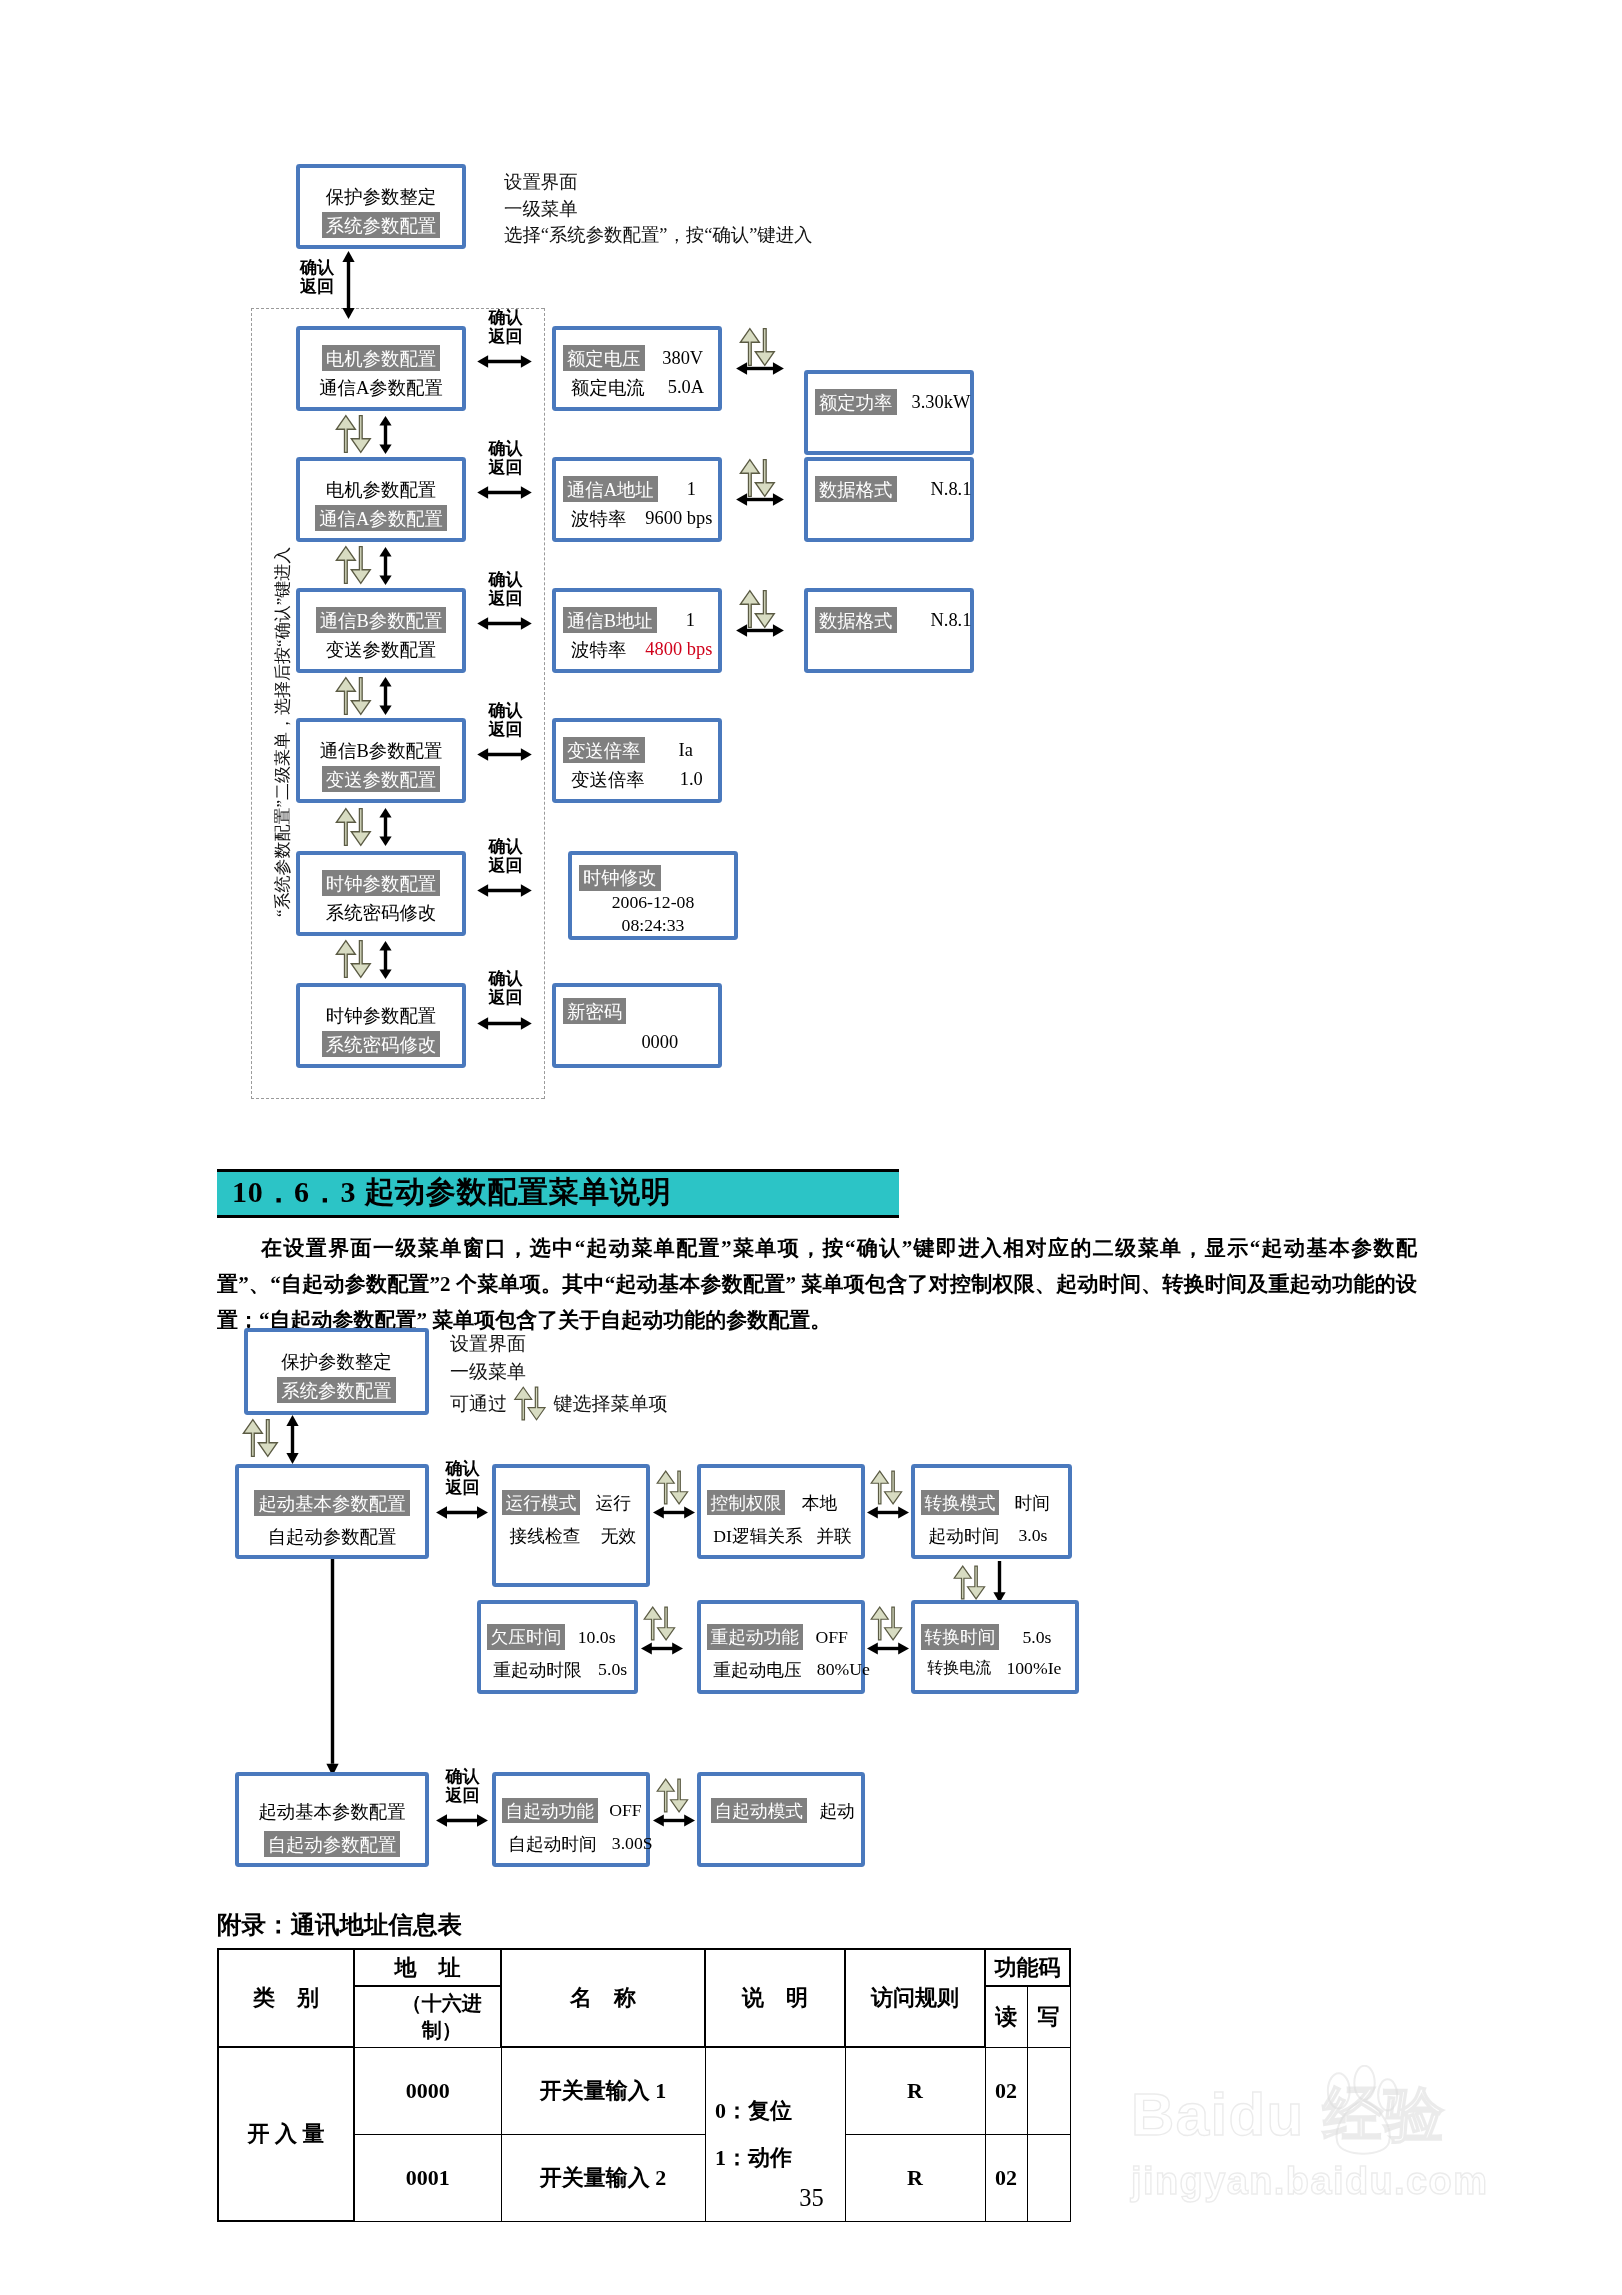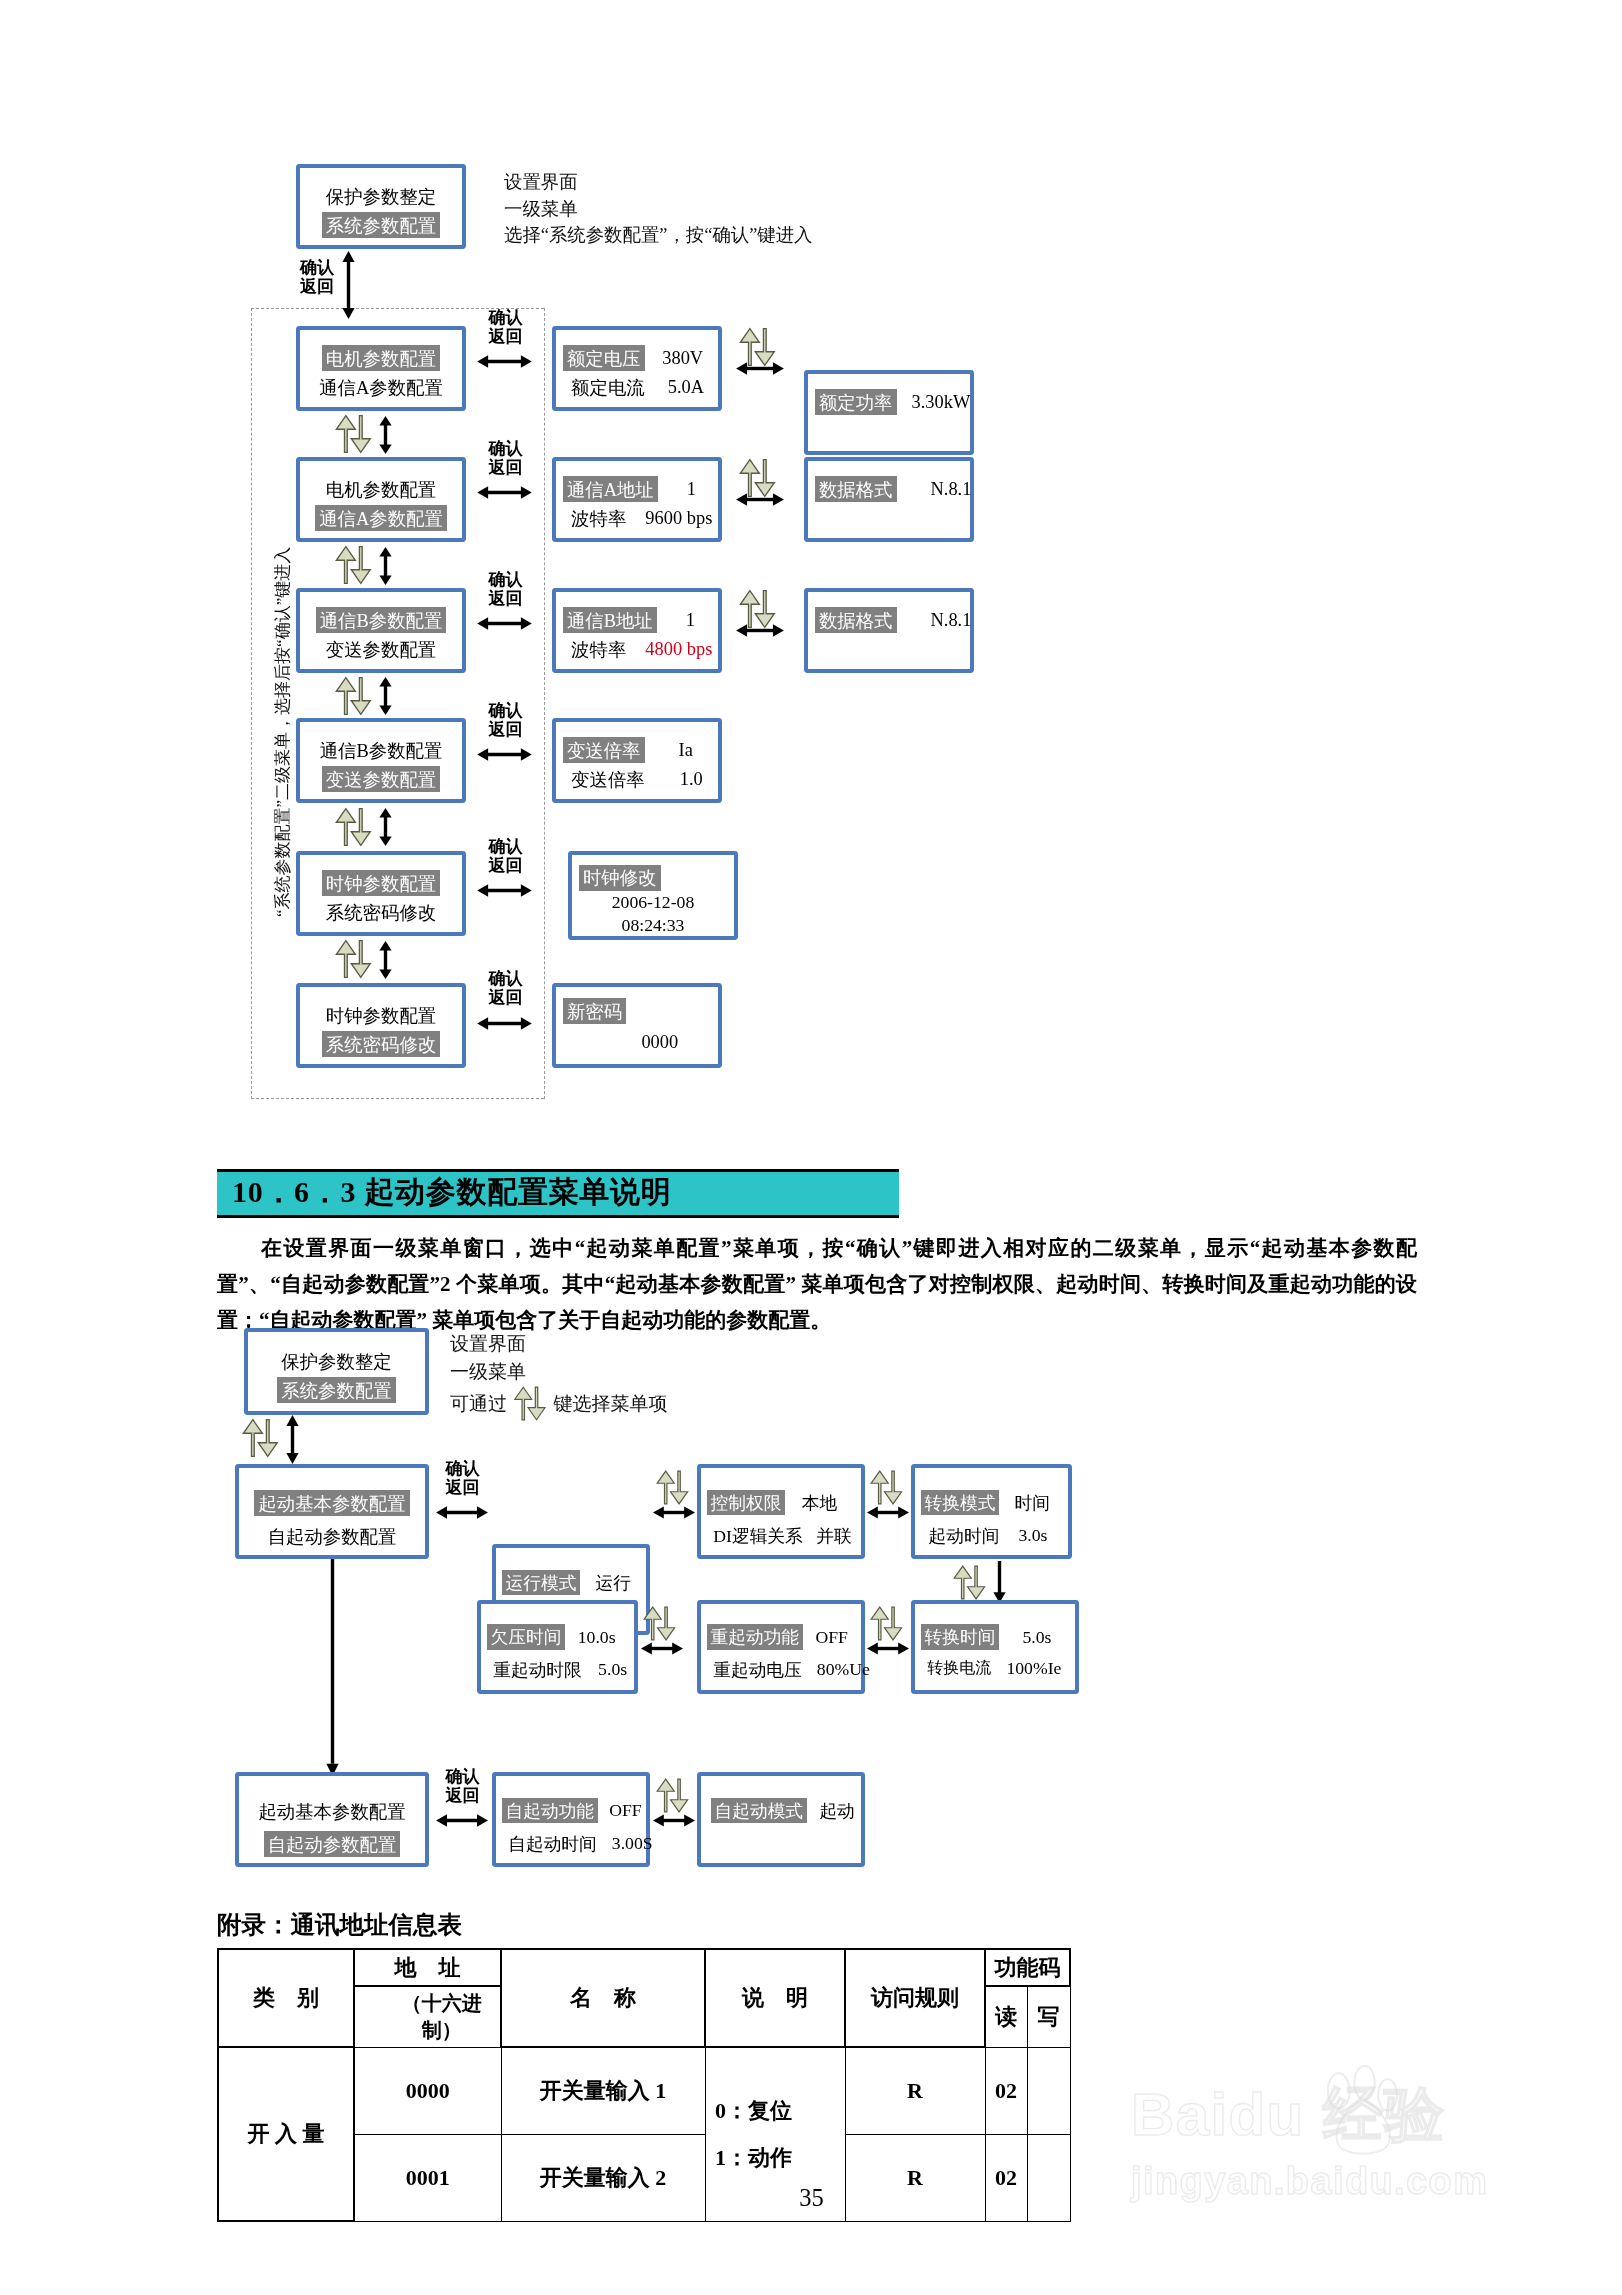--- a/index.html
+++ b/index.html
@@ -517,21 +517,21 @@
         <line x1="12" y1="11" x2="64" y2="11" stroke="#000" stroke-width="5"></line>
         <polygon points="0,11 16,2 16,20" fill="#000"></polygon>
           <polygon points="76,11 60,2 60,20" fill="#000"></polygon>
       </svg>
     </div>
     <div class="lbl" style="left:438px;top:1459px;width:49px;font-size:17px;">
       <div>确认</div>
       <div>返回</div>
     </div>
 
-    <div class="scr" style="left:492px;top:1544px;width:158px;height:91px;">
+    <div class="scr" style="left:492px;top:1464px;width:158px;height:123px;">
       <div class="ln" style="top:22px;padding:0 5.5px;">
         <span class="hl" style="font-size:17.7px;">运行模式</span>
         <span class="val" style="font-size:17.7px;margin-left:15px;">运行</span>
       </div>
       <div class="ln" style="top:55px;padding:0 9.5px;">
         <span class="pl" style="font-size:17.7px;">接线检查</span>
         <span class="val" style="font-size:17.7px;margin-left:16.4px;">无效</span>
       </div>
     </div>
     <div class="updown" style="left:656px;top:1469px;">

